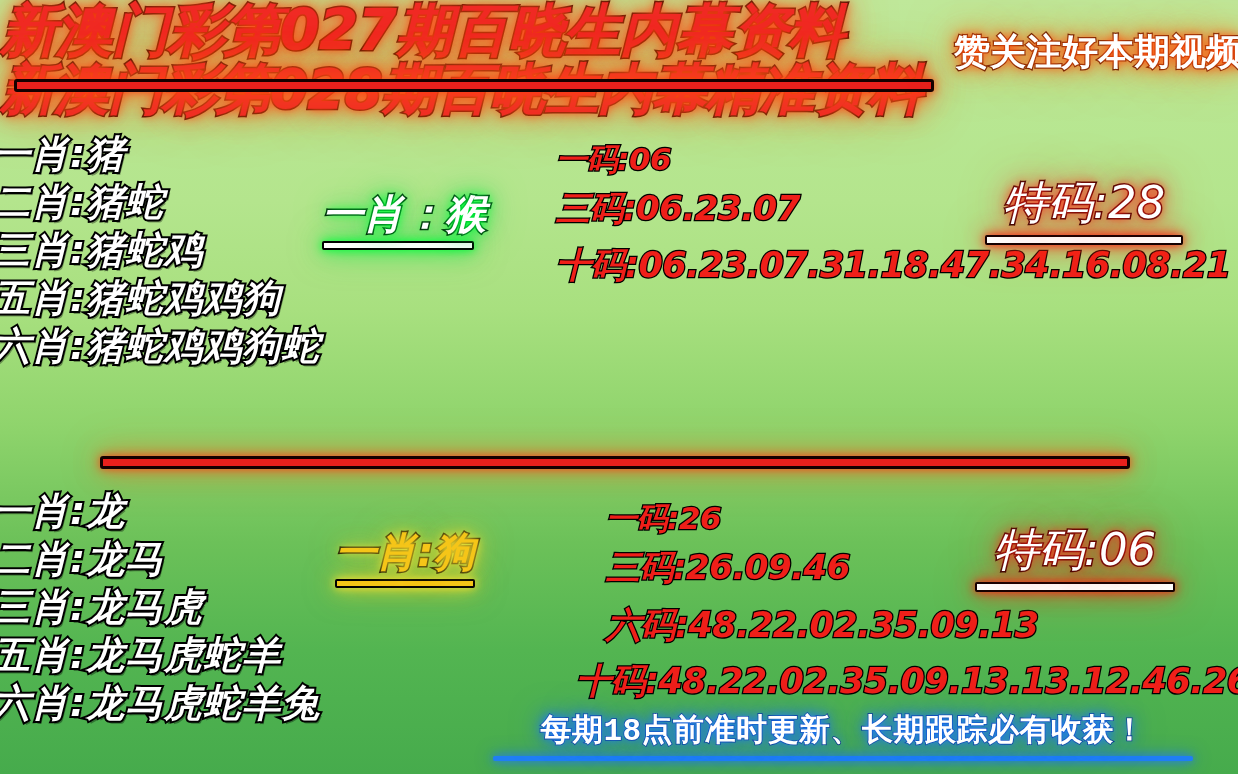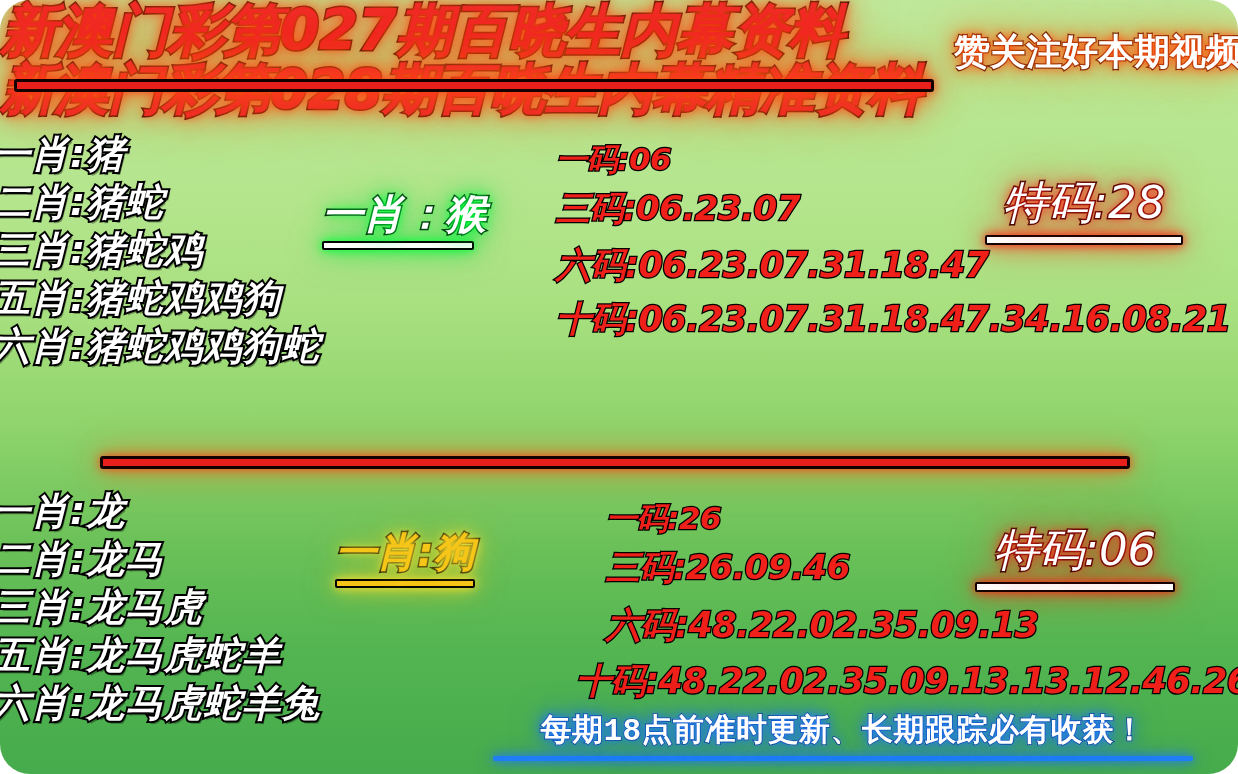--- a/index.html
+++ b/index.html
@@ -19,21 +19,20 @@
     background: linear-gradient(to bottom,
         #bfe89a 0%,
         #b9e793 12%,
         #b4e58d 26%,
         #a8e07f 40%,
         #8fd46c 55%,
         #6cc159 70%,
         #53b551 84%,
         #46ab4c 100%);
     overflow: hidden;
-    border-radius: 30px;
   }
   .main-title {
     font-family: "DejaVu Sans", "Liberation Sans", sans-serif;
     font-weight: bold;
     font-style: italic;
     color: #f02a24;
     letter-spacing: -1px;
     white-space: nowrap;
     -webkit-text-stroke: 3px #140000;
     paint-order: stroke fill;
@@ -289,21 +288,20 @@
   </div>
 
   <div id="pick1" class="pick-box">
     <div class="pick-text">一肖：猴</div>
     <div class="pick-underline"></div>
   </div>
 
   <div id="code-block-1" class="code-block">
     <div class="code-line">一码:06</div>
     <div class="code-line">三码:06.23.07</div>
-    <div class="code-line">六码:06.23.07.31.18.47</div>
     <div class="code-line">十码:06.23.07.31.18.47.34.16.08.21</div>
   </div>
 
   <div id="special-1" class="special-box">
     <div class="special-text">特码:28</div>
     <div class="special-underline"></div>
   </div>
 
   <div id="title2" class="main-title">新澳门彩第028期百晓生内幕精准资料</div>
   <div id="title2-underline" class="title-underline"></div>

